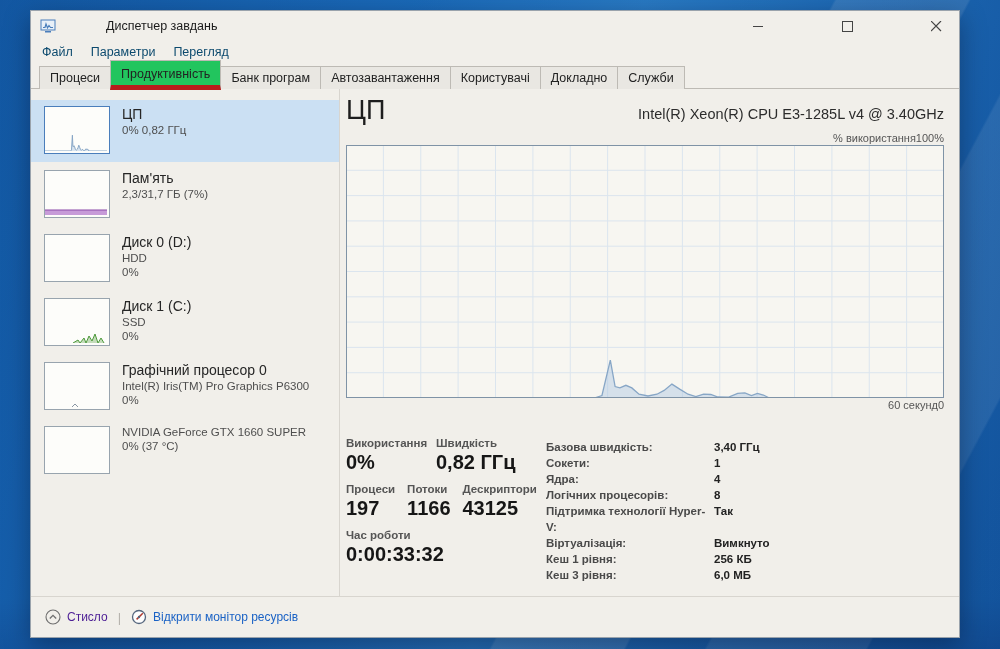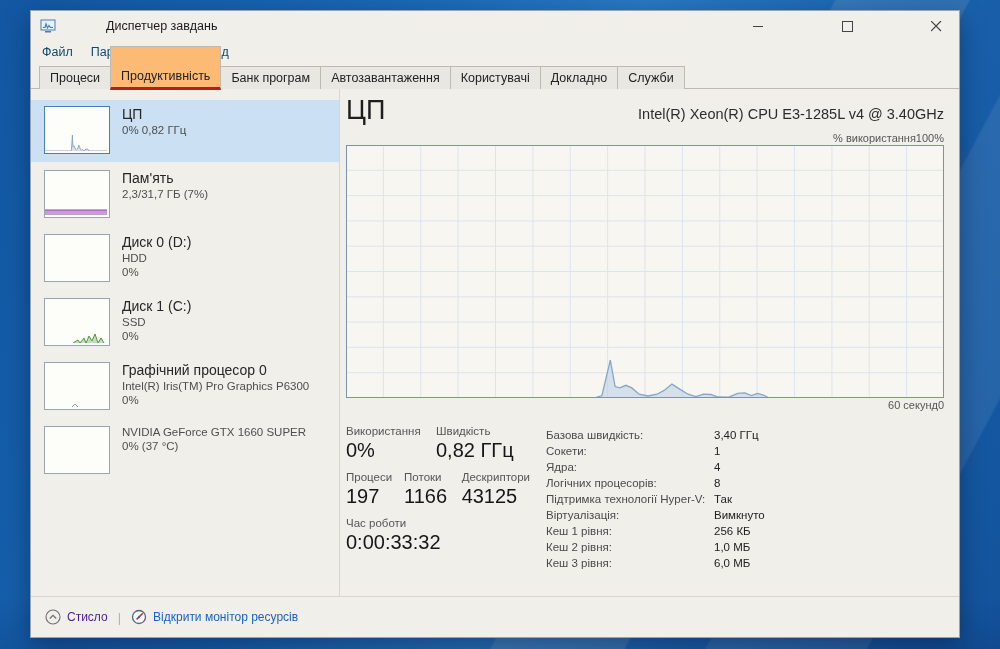--- a/index.html
+++ b/index.html
@@ -28,21 +28,21 @@
   
   .menubar{height:22px;display:flex;align-items:center;padding-left:2px;flex:0 0 auto;}
   .menu-item{font-size:12.5px;color:#0c4a6e;padding:2px 9px;}
 
   
   .tabstrip{height:26px;display:flex;align-items:flex-end;padding-left:8px;flex:0 0 auto;
     position:relative;}
   .tabstrip::after{content:"";position:absolute;left:0;right:0;bottom:0;height:1px;background:#bdbab4;}
   .tab{font-size:12.5px;color:#222;background:#e9e7e2;border:1px solid #bdbab4;border-bottom:none;
     padding:4px 10px 4px 10px;margin-right:-1px;position:relative;white-space:nowrap;}
-  .tab.active{background:#fdba74;padding-top:22px;z-index:3;border-bottom:3px solid #b91c1c;margin-bottom:-1px;}
+  .tab.active{background:#22c55e;padding-top:6px;z-index:3;border-bottom:5px solid #b91c1c;margin-bottom:-1px;}
 
   
   .content{flex:1;display:flex;min-height:0;}
   .sidebar{width:308px;flex:0 0 auto;padding-top:11px;}
   .side-item{display:flex;align-items:flex-start;padding:5px 0 5px 13px;margin-bottom:2px;min-height:52px;}
   .side-item.selected{background:#cbe0f3;}
   .thumb{width:64px;height:46px;background:#fdfdfa;border:1px solid #98a4ae;flex:0 0 auto;margin-top:1px;}
   .thumb svg{display:block;}
   .side-text{margin-left:12px;padding-top:0px;}
   .side-title{font-size:14px;color:#262626;line-height:18px;}
@@ -55,21 +55,21 @@
   .main-title{font-size:27px;color:#1e1e1e;font-weight:400;line-height:30px;}
   .main-subtitle{font-size:14.5px;color:#2c2c2c;padding-bottom:3px;}
   .graph-top-labels,.graph-bottom-labels{display:flex;justify-content:flex-end;
     font-size:11px;color:#555;}
   .graph-top-labels{margin-top:7px;margin-bottom:1px;}
   .graph-bottom-labels{margin-top:1px;}
   .graph-wrap{height:253px;background:#f7f6f1;}
   .graph-wrap svg{display:block;width:100%;height:253px;}
 
   
-  .stats{display:flex;margin-top:14px;}
+  .stats{display:flex;margin-top:26px;font-weight:bold;}
   .stats-left{width:196px;flex:0 0 auto;}
   .stat-row{display:flex;margin-bottom:9px;}
   .stat-cell{margin-right:14px;}
   .stat-row-0 .stat-cell-0{width:82px;margin-right:8px;}
   .stat-row-1 .stat-cell{width:51px;margin-right:12px;}
   .stat-row-1 .stat-cell-2{width:auto;}
   .stat-label{font-size:11.5px;color:#555;white-space:nowrap;margin-bottom:2px;}
   .stat-value{font-size:20px;color:#161616;white-space:nowrap;}
   .stats-right{margin-left:4px;padding-top:2px;}
   .kv{display:flex;font-size:11.5px;line-height:16px;}
@@ -311,24 +311,20 @@
             </div>
             <div class="kv">
               <span class="kv-label">Віртуалізація:</span>
               <span class="kv-value">Вимкнуто</span>
             </div>
             <div class="kv">
               <span class="kv-label">Кеш 1 рівня:</span>
               <span class="kv-value">256 КБ</span>
             </div>
             <div class="kv">
-              <span class="kv-label">Кеш 2 рівня:</span>
-              <span class="kv-value">1,0 МБ</span>
-            </div>
-            <div class="kv">
               <span class="kv-label">Кеш 3 рівня:</span>
               <span class="kv-value">6,0 МБ</span>
             </div>
           </div>
       </div>
     </div>
   </div>
 
   <div class="footer">
     <div class="footer-btn">

